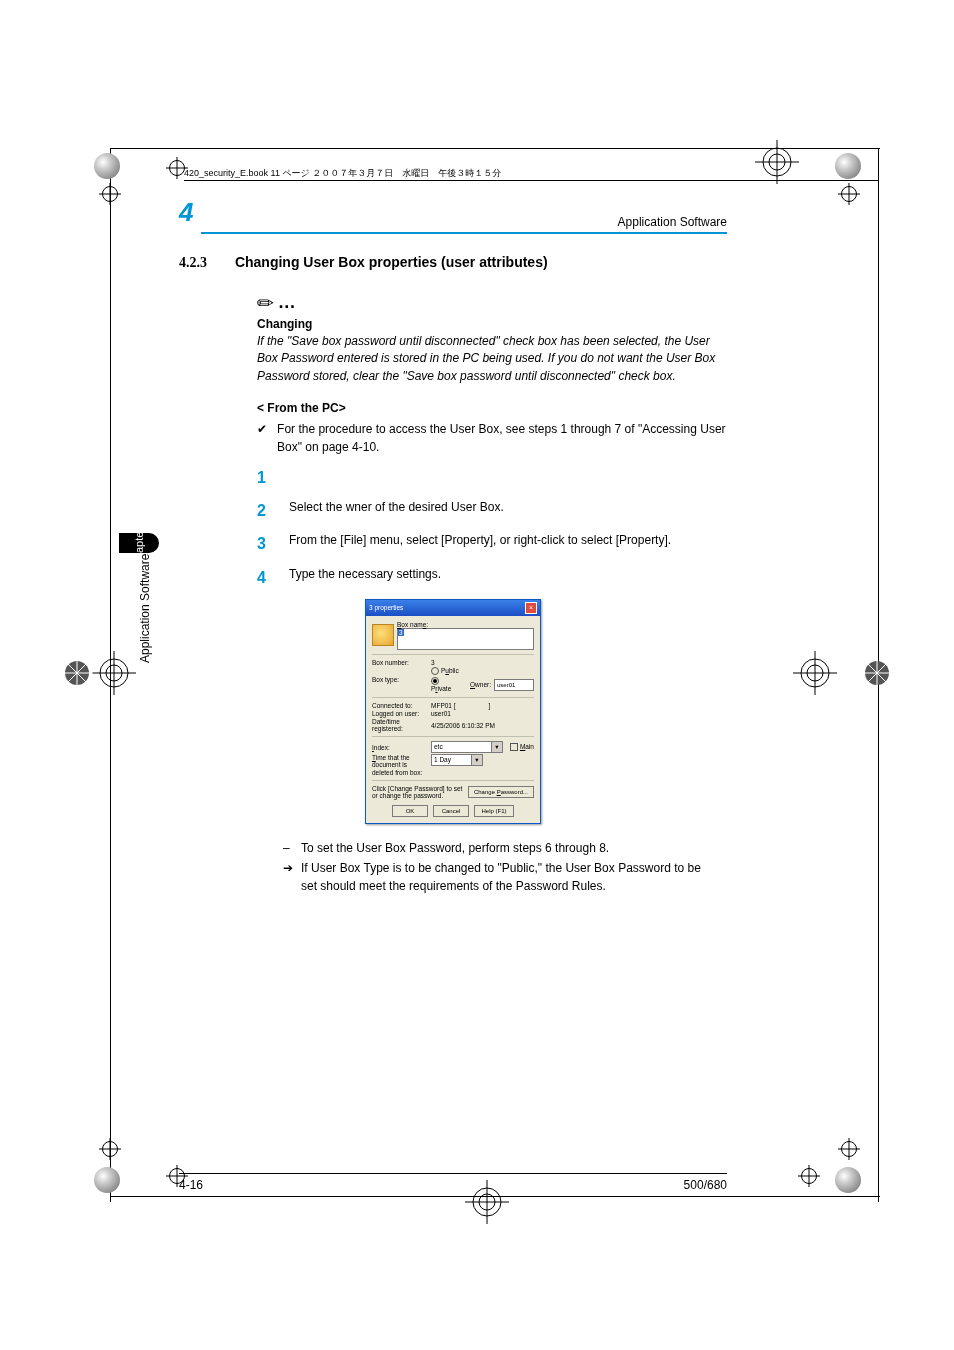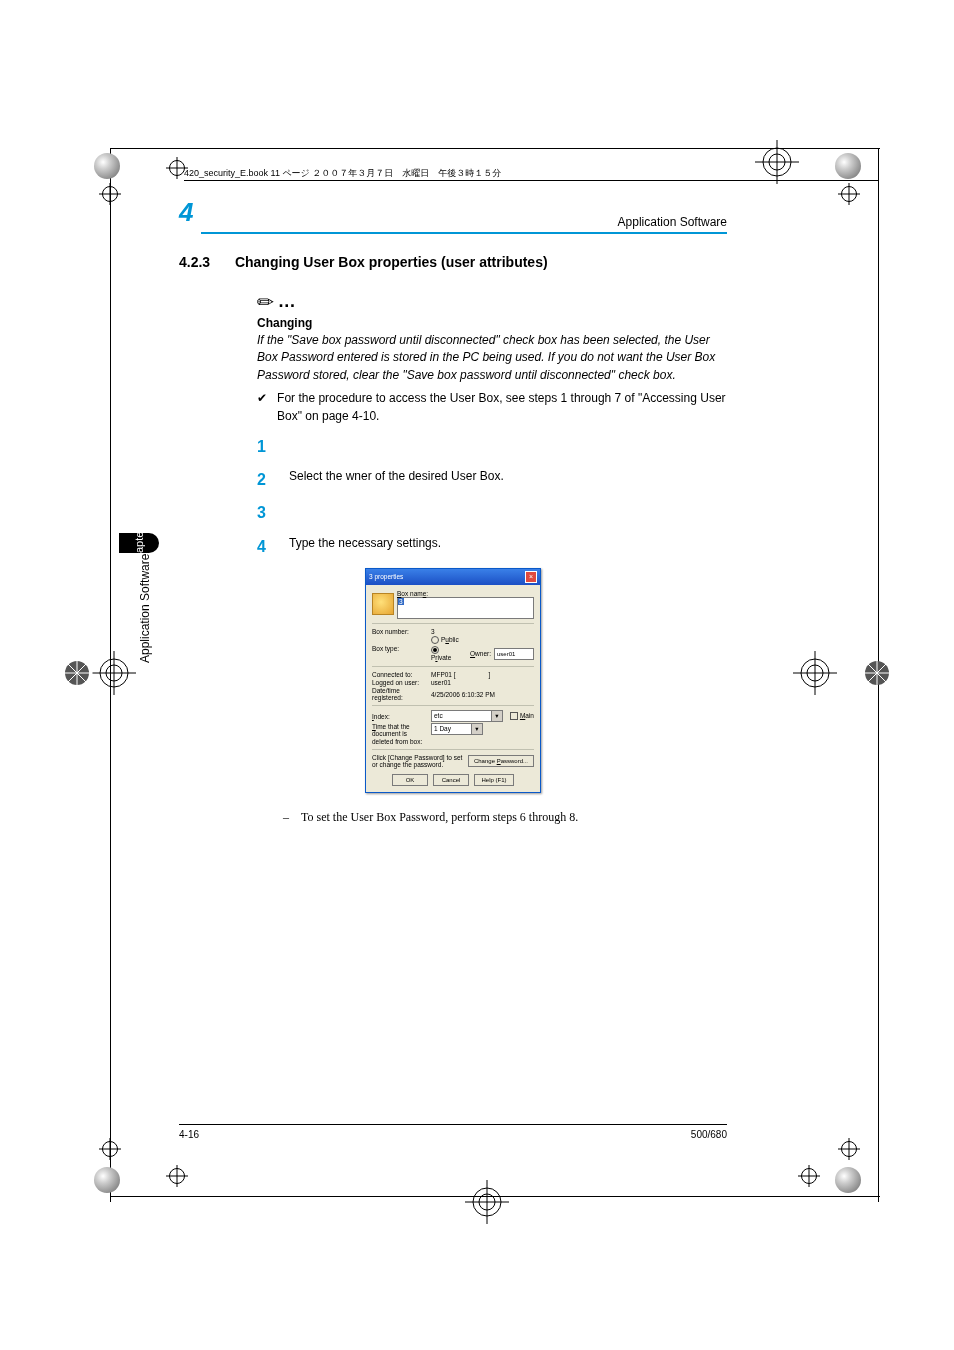--- a/index.html
+++ b/index.html
@@ -43,21 +43,21 @@
 
   .hdr-row { position: relative; height: 34px; margin-bottom: 20px; }
   .hdr-num {
     position: absolute; left: 0; top: -3px;
     font-size: 26px; font-weight: bold; font-style: italic; color: #0096d6;
   }
   .hdr-num-line { position:absolute; left: 22px; right:0; bottom:0; border-bottom: 2px solid #0096d6;}
   .hdr-text { position:absolute; right:0; bottom:5px; font-size:12px; }
 
   .section-title { font-weight:bold; font-size:14px; margin:14px 0 10px 0; }
-  .sec-num { display:inline-block; width:52px; }
+  .sec-num { display:inline-block; width:52px;font-family:Liberation Serif, serif; }
 
   .indent-block { margin-left: 78px; }
 
   .pencil-row { display:flex; align-items:flex-end; gap:4px; margin-top:18px; }
   .pencil { font-size:20px; transform: rotate(-45deg); position:relative; top:2px; }
   .dots { font-size:18px; font-weight:bold; letter-spacing:2px; }
   .reminder-label { font-weight:bold; font-size:12px; margin-top:4px; }
   .reminder-body { font-style: italic; font-size:12px; line-height:1.45; margin-top:2px;}
 
   .from-pc { font-weight:bold; font-size:12px; margin-top:16px; }
@@ -126,21 +126,21 @@
     height: 40px;
     transform: rotate(-90deg);
     transform-origin: center center;
     display: flex;
     align-items: center;
     justify-content: center;
   }
   .sidebar-chapter .bg { position:absolute; inset:0; background:#000; border-radius: 0 0 10px 10px;}
   .sidebar-chapter span { position:relative; color:#fff; font-size:11px; white-space:nowrap; }
 
-  .footer { position:absolute; left:179px; width:548px; top:1124px; font-size:10px;}
+  .footer { position:absolute; left:179px; width:548px; top:1173px; font-size:12px;}
   .footer-line { border-top:1px solid #000; margin-bottom:4px;}
   .footer-row { display:flex; justify-content:space-between;}
 </style>
 </head>
 <body>
 
 <div class="crop-line-h" style="top:148px;"></div>
 <div class="crop-line-h" style="top:1196px;"></div>
 <div class="crop-line-v" style="left:110px;"></div>
 <div class="crop-line-v" style="left:878px;"></div>
@@ -250,36 +250,38 @@
   </div>
 
   <div class="indent-block">
     <div class="pencil-row">
       <span class="pencil">✎</span>
       <span class="dots">…</span>
     </div>
     <div class="reminder-label">Changing</div>
     <div class="reminder-body">If the "Save box password until disconnected" check box has been selected, the User Box Password entered is stored in the PC being used. If you do not want the User Box Password stored, clear the "Save box password until disconnected" check box.</div>
 
+    <div class="from-pc">&lt; From the PC&gt;</div>
     <div class="check-row">
       <span class="checkmark">✔</span>
       <span>For the procedure to access the User Box, see steps 1 through 7 of "Accessing User Box" on page 4-10.</span>
     </div>
   </div>
 
   <div style="margin-left:78px; margin-top:8px;">
     <div class="num-step">
         <div class="n">1</div>
       </div>
     <div class="num-step">
         <div class="n">2</div>
         <div>Select the wner of the desired User Box.</div>
       </div>
     <div class="num-step">
         <div class="n">3</div>
+        <div>From the [File] menu, select [Property], or right-click to select [Property].</div>
       </div>
     <div class="num-step">
         <div class="n">4</div>
         <div>Type the necessary settings.</div>
       </div>
   </div>
 
   <div class="dialog-wrap">
     <div class="dialog">
       <div class="titlebar">
@@ -347,22 +349,23 @@
         </div>
         <div class="dlg-buttons">
           <button class="dlg-btn" style="width:36px;">OK</button>
           <button class="dlg-btn" style="width:36px;">Cancel</button>
           <button class="dlg-btn" style="width:40px;">Help (F1)</button>
         </div>
       </div>
     </div>
   </div>
 
-  <ul class="notes" style="margin:0 8px 0 104px; padding:0;font-family:Liberation Serif, serif;">
+  <ul class="notes" style="margin:0 8px 0 104px; padding:0;">
     <li class="dash"><span>To set the User Box Password, perform steps 6 through 8.</span></li>
+    <li class="arrow"><span>If User Box Type is to be changed to "Public," the User Box Password to be set should meet the requirements of the Password Rules.</span></li>
   </ul>
 
 </div>
 
 <div class="footer">
   <div class="footer-line"></div>
   <div class="footer-row">
     <span>4-16</span>
     <span>500/680</span>
   </div>

